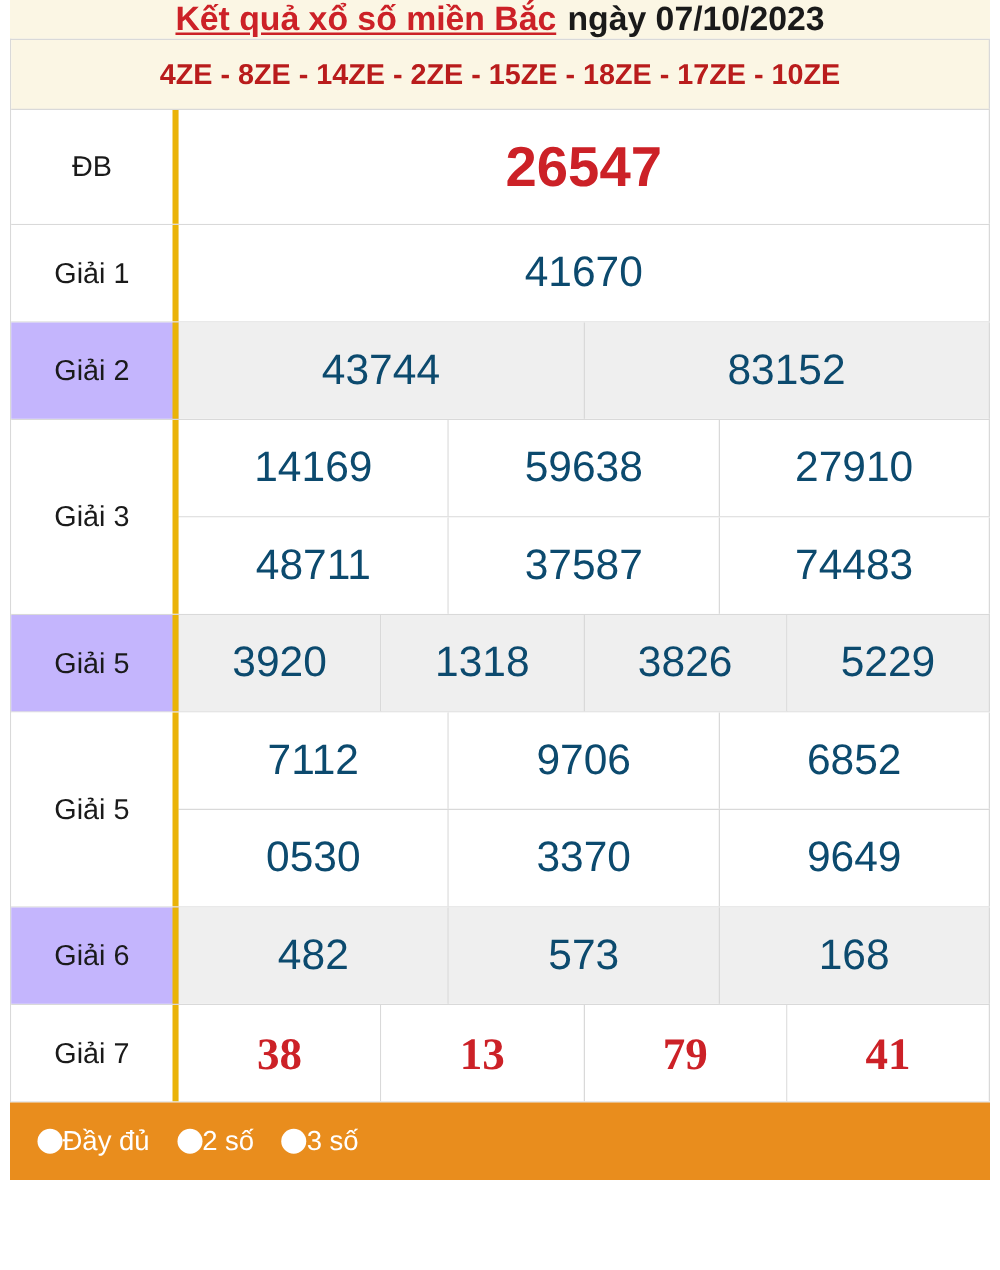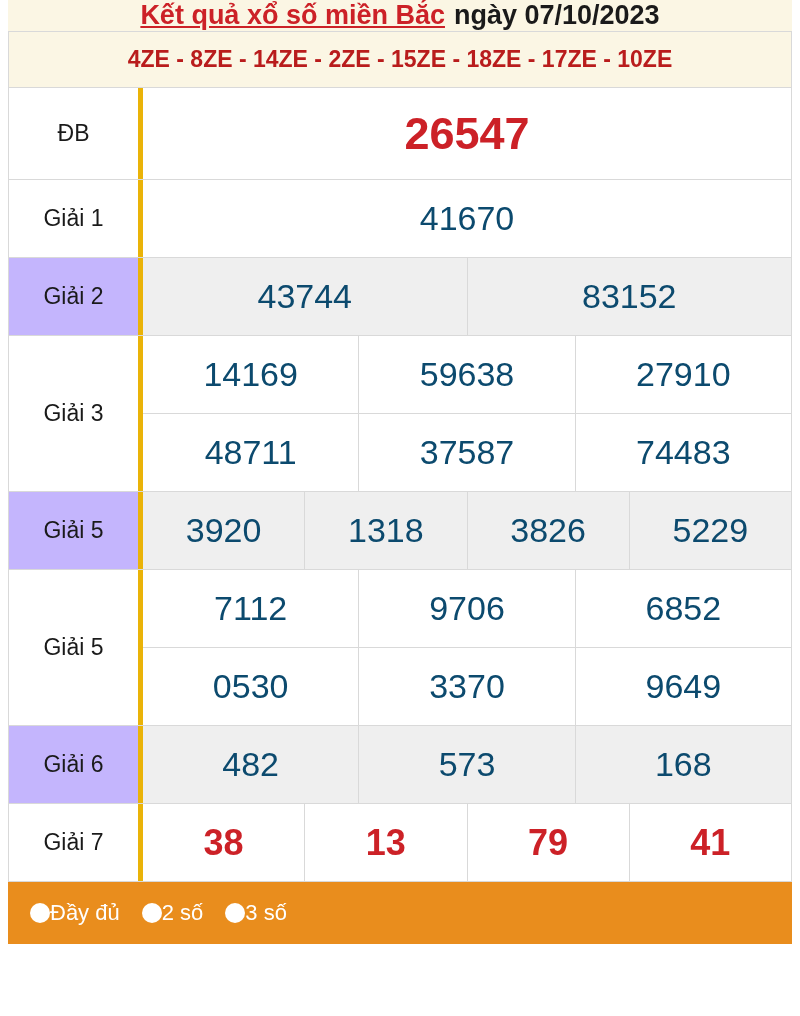--- a/index.html
+++ b/index.html
@@ -107,20 +107,21 @@
   }
   .db-value {
     color: #cc2127;
     font-size: 45px;
     font-weight: bold;
   }
   .g7-value {
     color: #cc2127;
     font-size: 36px;
     font-weight: bold;
+    font-family: Liberation Serif, serif;
   }
   .h-db    { height: 92px; }
   .h-g1    { height: 78px; }
   .h-g2    { height: 78px; }
   .h-g3    { height: 156px; }
   .h-g4    { height: 78px; }
   .h-g5    { height: 156px; }
   .h-g6    { height: 78px; }
   .h-g7    { height: 78px; }
   

